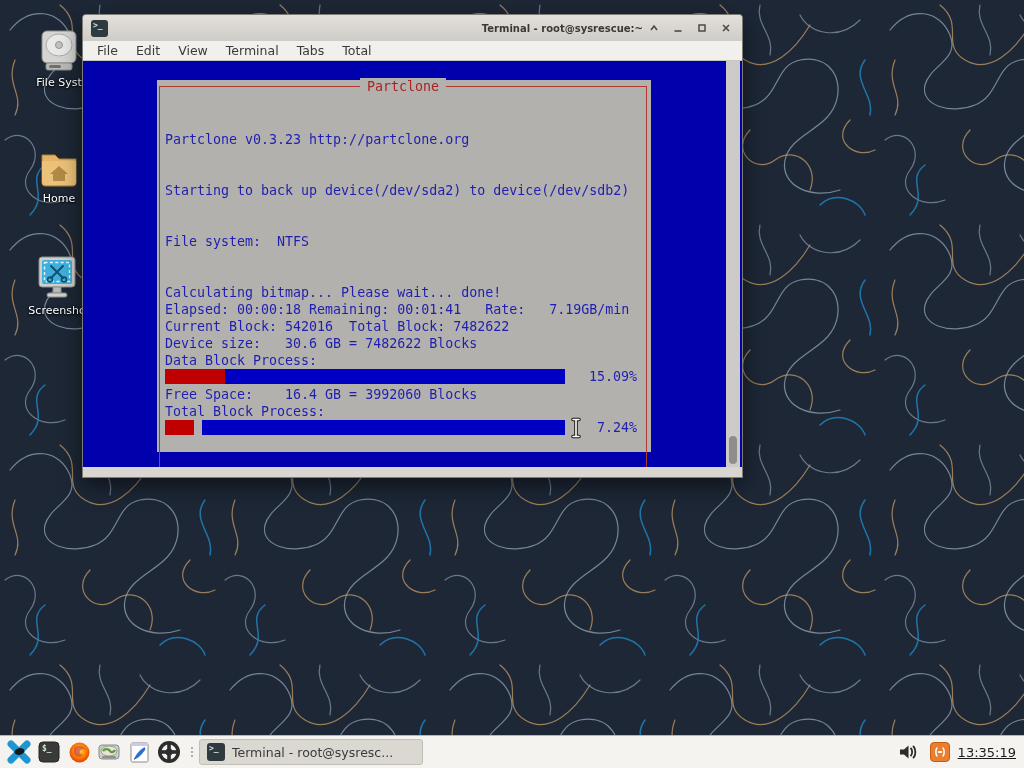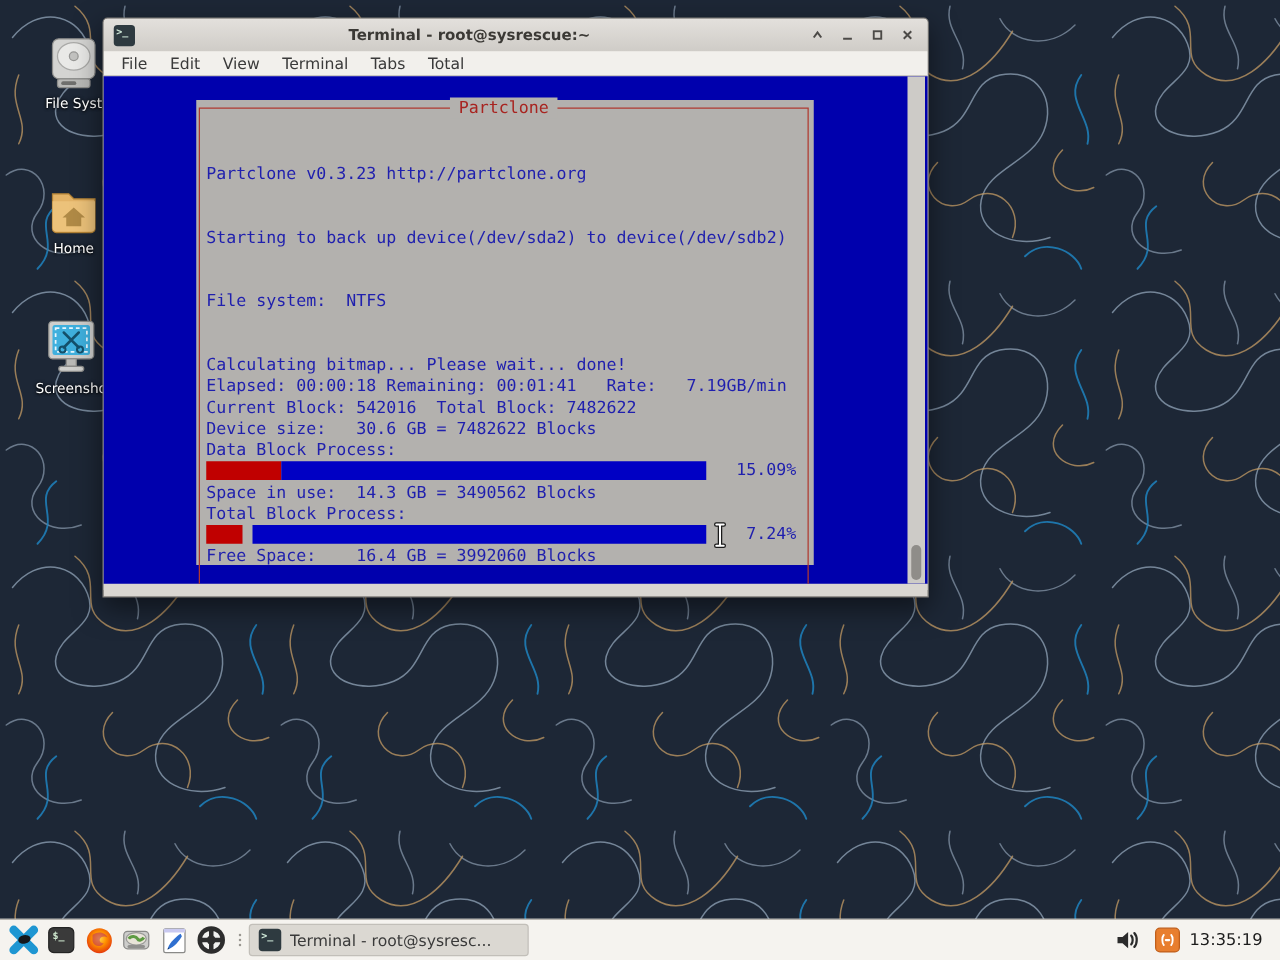--- a/index.html
+++ b/index.html
@@ -16,21 +16,21 @@
 
   
   .window { position:absolute; left:82px; top:14px; width:661px; height:464px; z-index:2;
             background:#d9d6d1; border:1px solid #7f7c78; border-radius:4px 4px 0 0;
             box-shadow:0 8px 22px rgba(0,0,0,.5); display:flex; flex-direction:column; }
   .titlebar { height:26px; display:flex; align-items:center; padding:0 6px 0 8px;
               background:linear-gradient(#e3e0dc,#cfccc7); border-radius:3px 3px 0 0; }
   .win-appicon { width:17px; height:17px; background:#2e3a40; border-radius:3px; color:#cfe8d8;
                  font-family:"DejaVu Sans Mono",monospace; font-size:8px; font-weight:bold;
                  display:flex; align-items:flex-start; justify-content:flex-start; padding:1px 0 0 2px; }
-  .win-title { flex:1; text-align:center; font-size:12px; font-weight:bold; color:#3b3935;
+  .win-title { flex:1; text-align:right; font-size:10px; font-weight:bold; color:#3b3935;
                white-space:nowrap; overflow:hidden; }
   .win-controls { display:flex; gap:3px; }
   .win-btn { width:21px; height:18px; display:flex; align-items:center; justify-content:center; border-radius:2px; }
   .menubar { height:20px; background:#f2f0ec; border-bottom:1px solid #c9c6c1; display:flex; align-items:center; padding-left:5px; }
   .menu-item { font-size:12.5px; color:#3a3a3a; padding:3px 9px; border-radius:2px; }
 
   
   .terminal { position:relative; height:406px; background:var(--terminal-bg,#0000ad); overflow:hidden; }
   .win-bottom { height:5px; background:#d9d6d1; }
   .scrolltrack { position:absolute; top:0; right:2px; width:14px; height:100%; background:#cdcbc7; }
@@ -61,21 +61,21 @@
   .tb-handle { width:8px; height:20px; margin:0 3px; display:flex; flex-direction:column; justify-content:center; gap:2px; align-items:center; }
   .tb-handle i { width:2px; height:2px; background:#9a9792; border-radius:50%; }
   .task-btn { width:224px; height:26px; background:#dbd8d2; border:1px solid #c2bfb9; border-radius:3px;
               display:flex; align-items:center; gap:7px; padding:0 7px; }
   .task-btn .ticon { width:18px; height:18px; background:#2e3a40; border-radius:3px; color:#cfe8d8;
                      font-family:"DejaVu Sans Mono",monospace; font-size:8px; font-weight:bold; padding:1px 0 0 2px; }
   .task-btn .tlabel { font-size:12.5px; color:#3a3a3a; white-space:nowrap; overflow:hidden; }
   .tb-spacer { flex:1; }
   .net-badge { width:20px; height:20px; background:var(--net-badge,#e87e2e); border:1px solid #c05e1a; border-radius:4px;
                display:flex; align-items:center; justify-content:center; margin:0 6px; }
-  .clock { font-size:13px; color:#1c1c1c; margin:0 9px 0 2px; white-space:nowrap; }
+  .clock { font-size:13px; color:#1c1c1c; margin:0 3px 0 2px; white-space:nowrap;text-decoration:underline; }
 </style>
 </head>
 <body>
 
 <svg class="bg-svg" width="1024" height="768">
   <defs>
     <pattern id="topo" width="220" height="220" patternUnits="userSpaceOnUse">
       <path d="M10 30 C30 5 60 10 70 35 C80 60 50 65 45 85 C40 105 70 115 95 105 C120 95 115 65 140 60 C170 54 185 80 175 105 C165 130 130 135 125 160 C120 185 150 200 180 190" stroke="#8a9cb0" stroke-width="1.2" fill="none" stroke-linecap="round" opacity="0.8"></path>
       <path d="M200 20 C180 40 150 35 140 15 M5 140 C25 125 45 150 30 170 C15 190 40 210 65 200 M100 5 C95 25 115 35 110 55" stroke="#8a9cb0" stroke-width="1.2" fill="none" stroke-linecap="round" opacity="0.7"></path>
       <path d="M60 5 C85 25 60 45 85 60 C110 75 135 50 150 25 M15 60 C5 85 25 95 15 115 M190 120 C170 140 195 160 215 150 M90 130 C70 150 95 175 115 160 C135 145 160 165 150 190" stroke="#c49a62" stroke-width="1.2" fill="none" stroke-linecap="round" opacity="0.75"></path>
@@ -161,21 +161,20 @@
     <div class="pc-box">
       <div class="pc-frame">
         <div class="pc-title">Partclone</div>
       </div>
       <div class="pc-lines">
         <div>Partclone v0.3.23 http://partclone.org</div>
         <div>Starting to back up device(/dev/sda2) to device(/dev/sdb2)</div>
         <div>File system:  NTFS</div>
         <div>Calculating bitmap... Please wait... done!</div>
         <div>Device size:   30.6 GB = 7482622 Blocks</div>
-        <div>Space in use:  14.3 GB = 3490562 Blocks</div>
         <div>Free Space:    16.4 GB = 3992060 Blocks</div>
         
       </div>
       <div class="pc-abs" style="top:221px;">Elapsed: 00:00:18 Remaining: 00:01:41   Rate:   7.19GB/min</div>
       <div class="pc-abs" style="top:238px;">Current Block: 542016  Total Block: 7482622</div>
 
       <div class="pc-abs" style="top:272px;">Data Block Process:</div>
       <div class="pc-bar" style="top:289px;">
         <div class="bar-red" style="width: 60px;"></div>
         <div class="bar-blue"></div>

